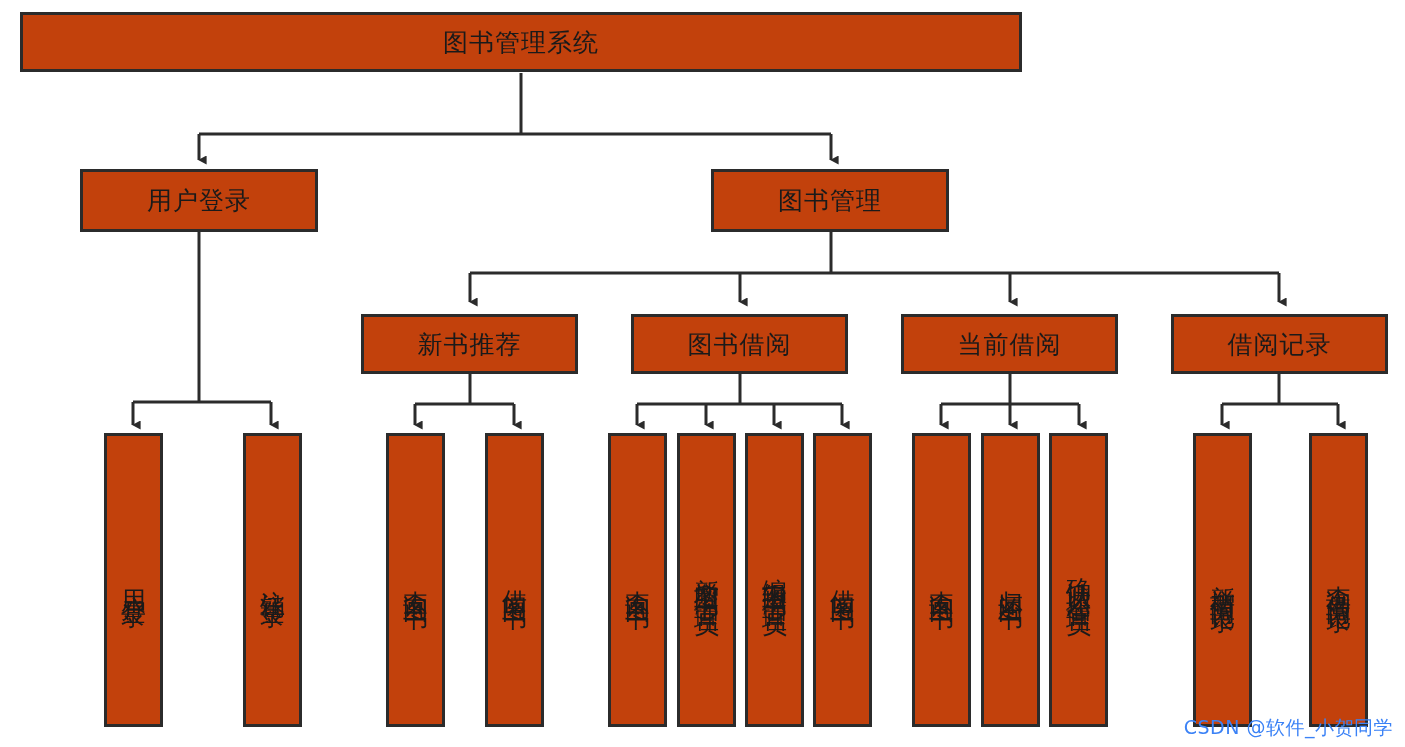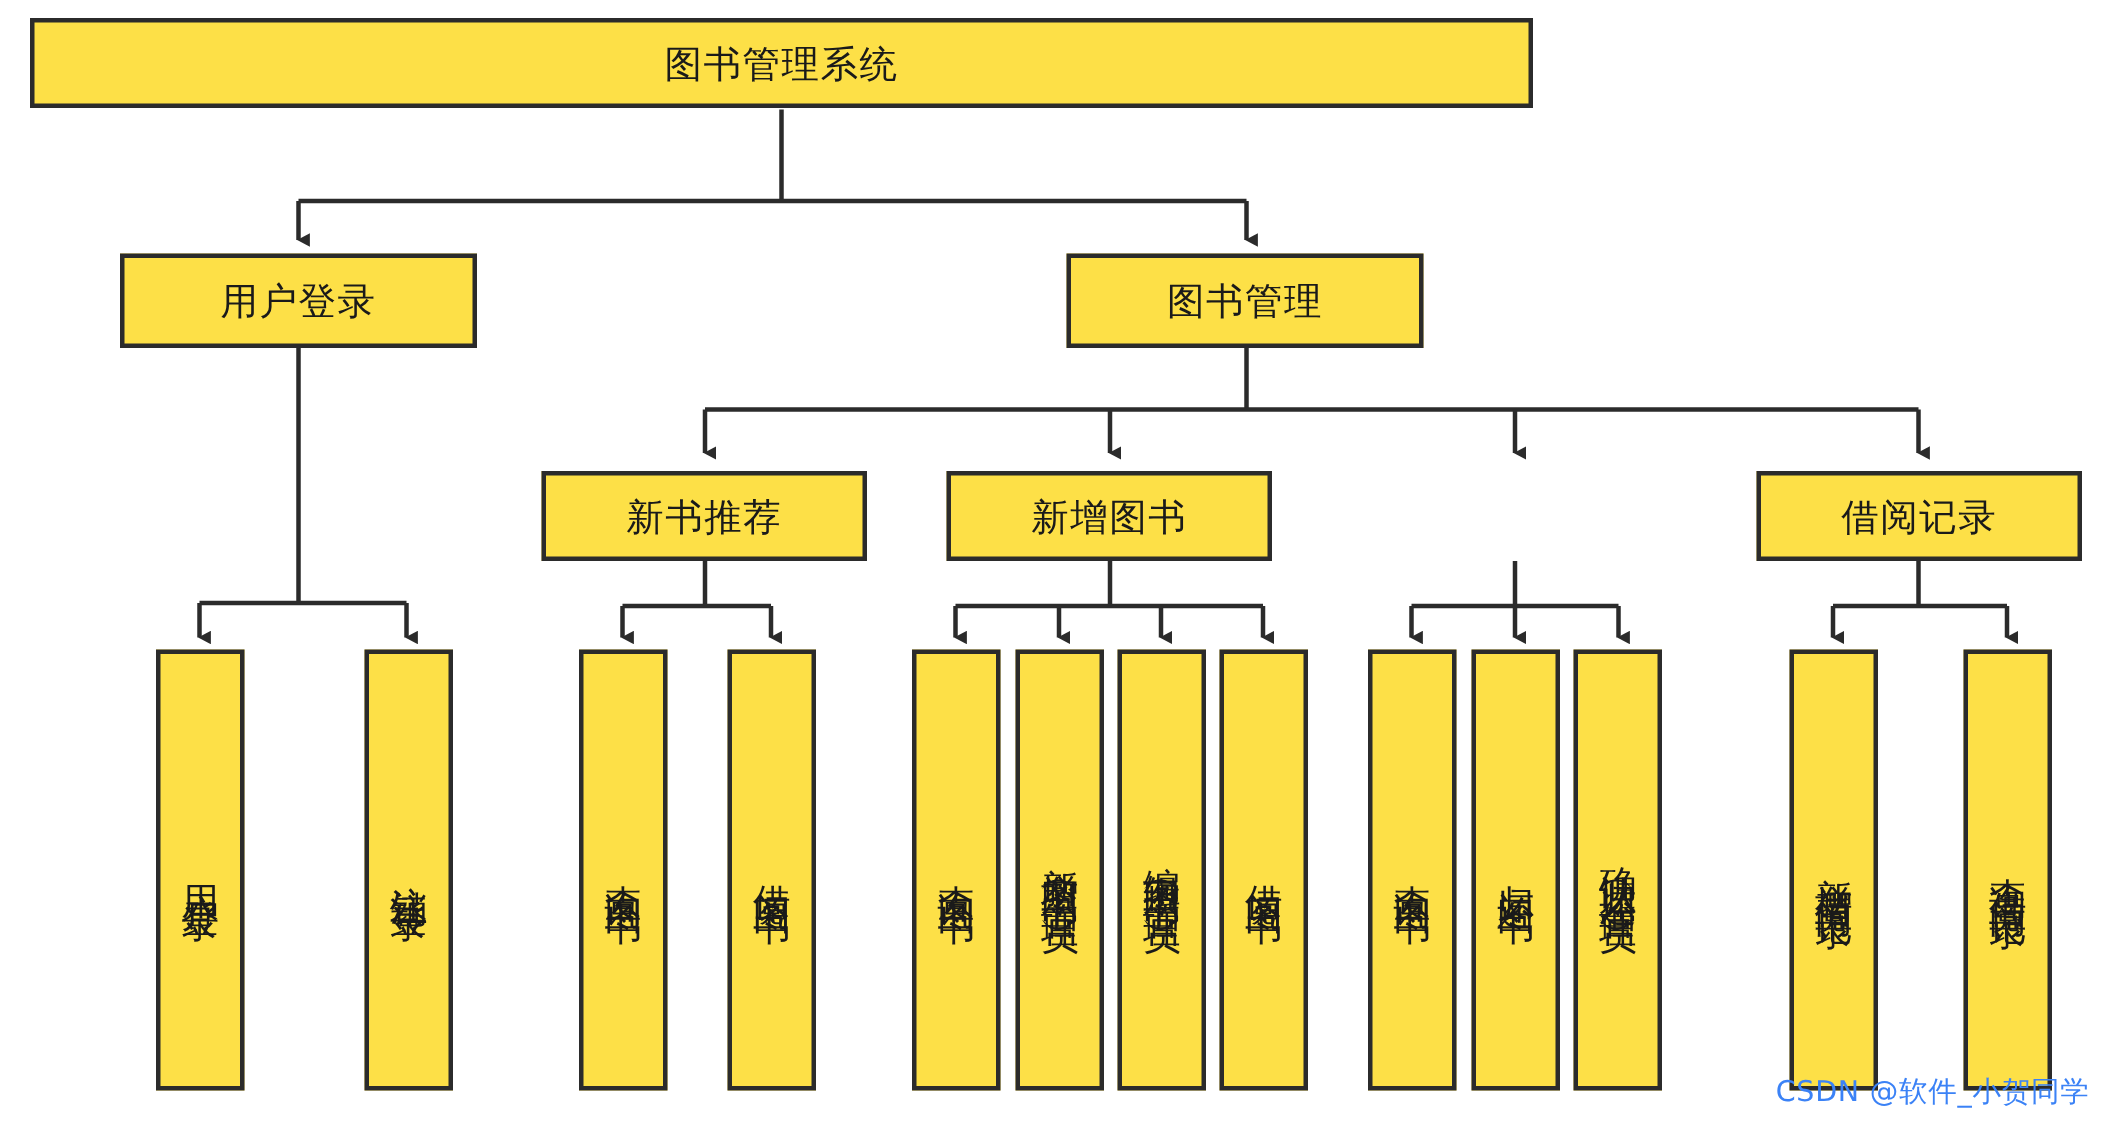--- a/index.html
+++ b/index.html
@@ -22,21 +22,21 @@
     left: 0;
     top: 0;
     width: 1405px;
     height: 747px;
     pointer-events: none;
   }
   .node {
     position: absolute;
     box-sizing: border-box;
     border: 3px solid #2b2b2b;
-    background: #fde047;
+    background: #c2410c;
     display: flex;
     align-items: center;
     justify-content: center;
     color: #1a1a1a;
   }
   .node.h {
     font-size: 25px;
     letter-spacing: 1px;
   }
   .node.v {
@@ -126,21 +126,24 @@
     <span class="label">用户登录</span>
   </div>
   <div class="node h" style="left:711px; top:169px; width:238px; height:63px;text-align:right;">
     <span class="label">图书管理</span>
   </div>
 
   <div class="node h" style="left:361px; top:314px; width:217px; height:60px;">
     <span class="label">新书推荐</span>
   </div>
   <div class="node h" style="left:631px; top:314px; width:217px; height:60px;">
-    <span class="label">新增图书</span>
+    <span class="label">图书借阅</span>
+  </div>
+  <div class="node h" style="left:901px; top:314px; width:217px; height:60px;">
+    <span class="label">当前借阅</span>
   </div>
   <div class="node h" style="left:1171px; top:314px; width:217px; height:60px;">
     <span class="label">借阅记录</span>
   </div>
 
   <div class="node v" style="left:104px; top:433px; width:59px; height:294px;">
     <span class="label">用户登录</span>
   </div>
   <div class="node v" style="left:243px; top:433px; width:59px; height:294px;">
     <span class="label">注销登录</span>

